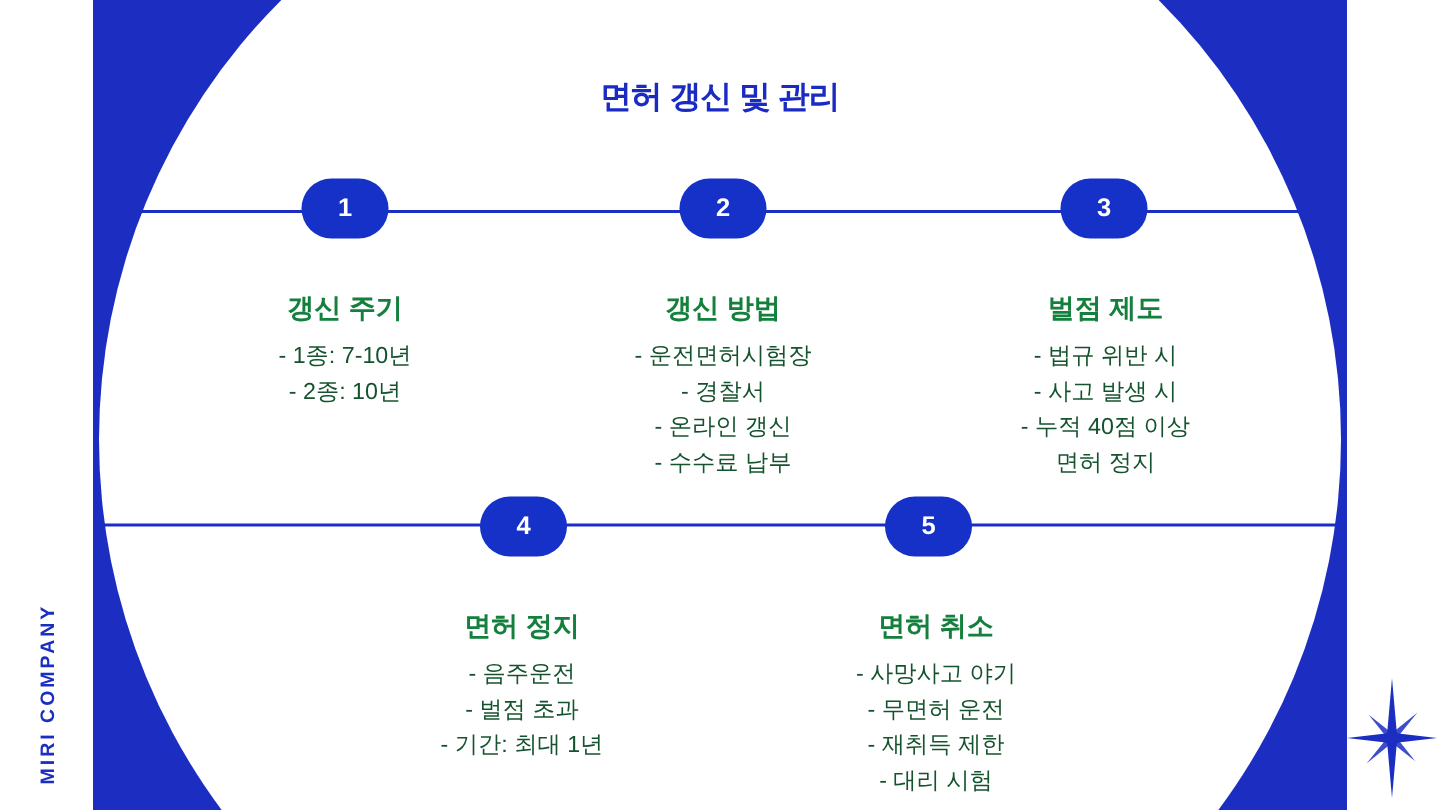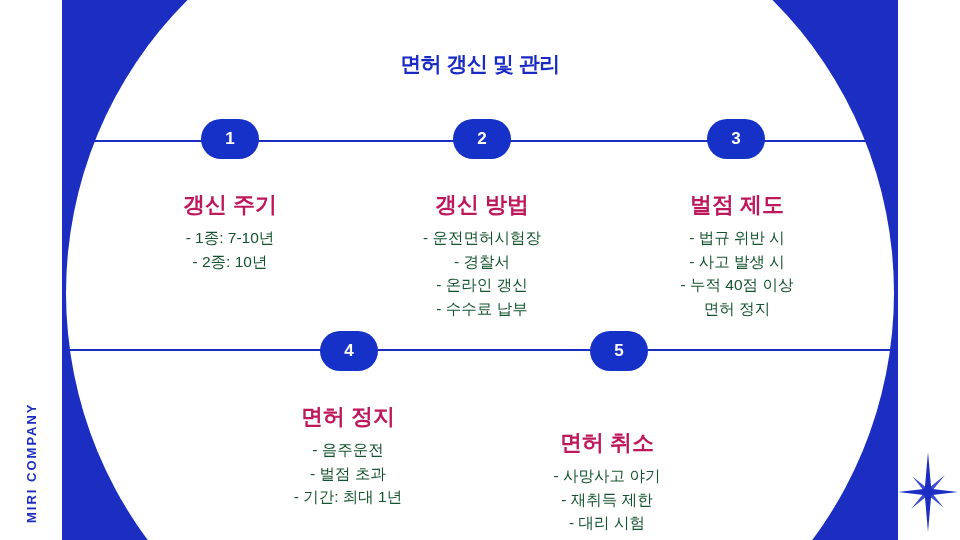--- a/index.html
+++ b/index.html
@@ -12,22 +12,22 @@
   .hline-2{top:349px;}
   .title{position:absolute;left:62px;top:50px;width:836px;margin:0;text-align:center;
          font-size:21px;font-weight:800;color:#1a2bc4;letter-spacing:-0.5px;}
   .badge{position:absolute;width:58px;height:40px;border-radius:20px;background:#1531c7;
          display:flex;align-items:center;justify-content:center;}
   .badge span{color:#ffffff;font-size:17px;font-weight:700;}
   .b1{left:201px;top:119px;} .b2{left:453px;top:119px;} .b3{left:707px;top:119px;}
   .b4{left:320px;top:331px;} .b5{left:590px;top:331px;}
   .col{position:absolute;width:220px;text-align:center;}
   .c1{left:120px;top:193px;} .c2{left:372px;top:193px;} .c3{left:627px;top:193px;}
-  .c4{left:238px;top:405px;} .c5{left:497px;top:405px;margin-top:26px;}
-  .col-head{font-size:22px;line-height:24px;font-weight:700;color:#be185d;margin:0 0 9px 0;}
+  .c4{left:238px;top:405px;} .c5{left:514px;top:405px;}
+  .col-head{font-size:18px;line-height:24px;font-weight:700;color:#15803d;margin:0 0 9px 0;}
   .col-item{font-size:15.5px;line-height:23.5px;color:#14532d;}
   .brand{position:absolute;left:24px;top:395px;height:135px;display:flex;align-items:center;justify-content:center;
          writing-mode:vertical-rl;transform:rotate(180deg);
          font-size:13px;font-weight:700;letter-spacing:2px;color:#1c2ec2;}
   .sparkle{position:absolute;left:898px;top:452px;}
 </style>
 </head>
 <body>
 
 <div class="slide">
@@ -80,20 +80,21 @@
   <div class="col c4">
     <div class="col-head">면허 정지</div>
     <div class="col-item">- 음주운전</div>
     <div class="col-item">- 벌점 초과</div>
     <div class="col-item">- 기간: 최대 1년</div>
   </div>
 
   <div class="col c5">
     <div class="col-head">면허 취소</div>
     <div class="col-item">- 사망사고 야기</div>
+    <div class="col-item">- 무면허 운전</div>
     <div class="col-item">- 재취득 제한</div>
     <div class="col-item">- 대리 시험</div>
   </div>
 
   <div class="brand">MIRI COMPANY</div>
 
   <svg class="sparkle" width="60" height="80" viewBox="0 0 60 80">
     <g transform="rotate(45 30 40)" opacity="0.85">
       <path d="M30 16 L32.5 40 L30 64 L27.5 40 Z" fill="#1c2ec2"></path>
       <path d="M8 40 L30 37.5 L52 40 L30 42.5 Z" fill="#1c2ec2"></path>

